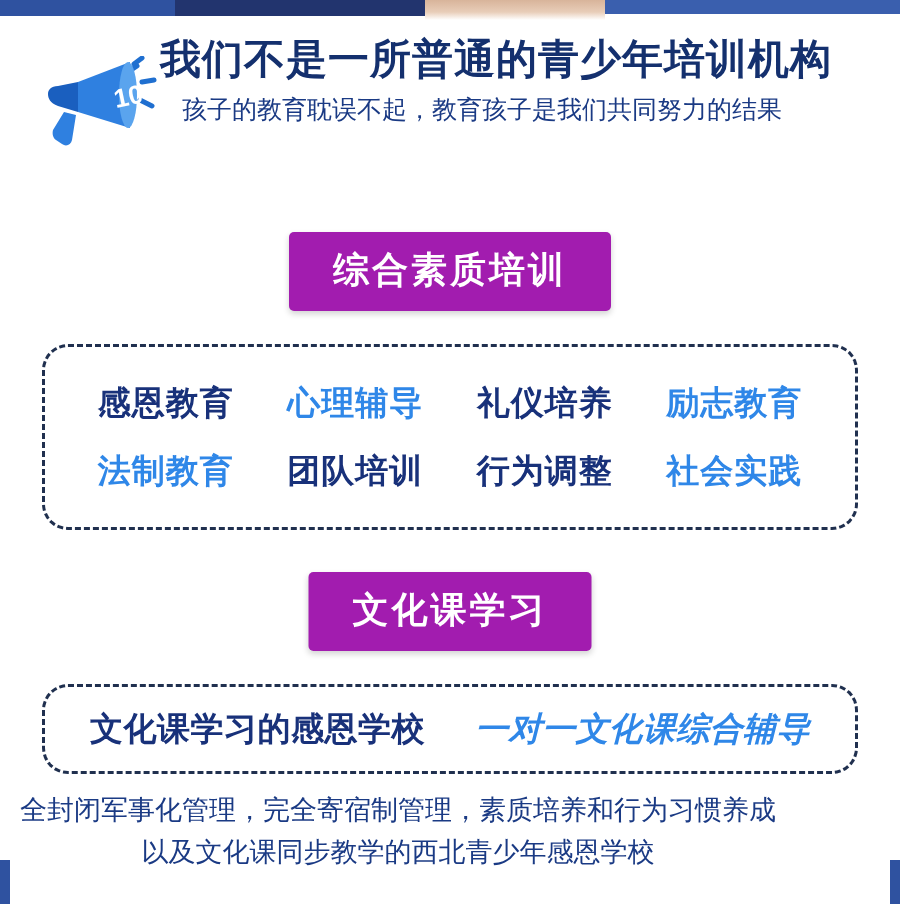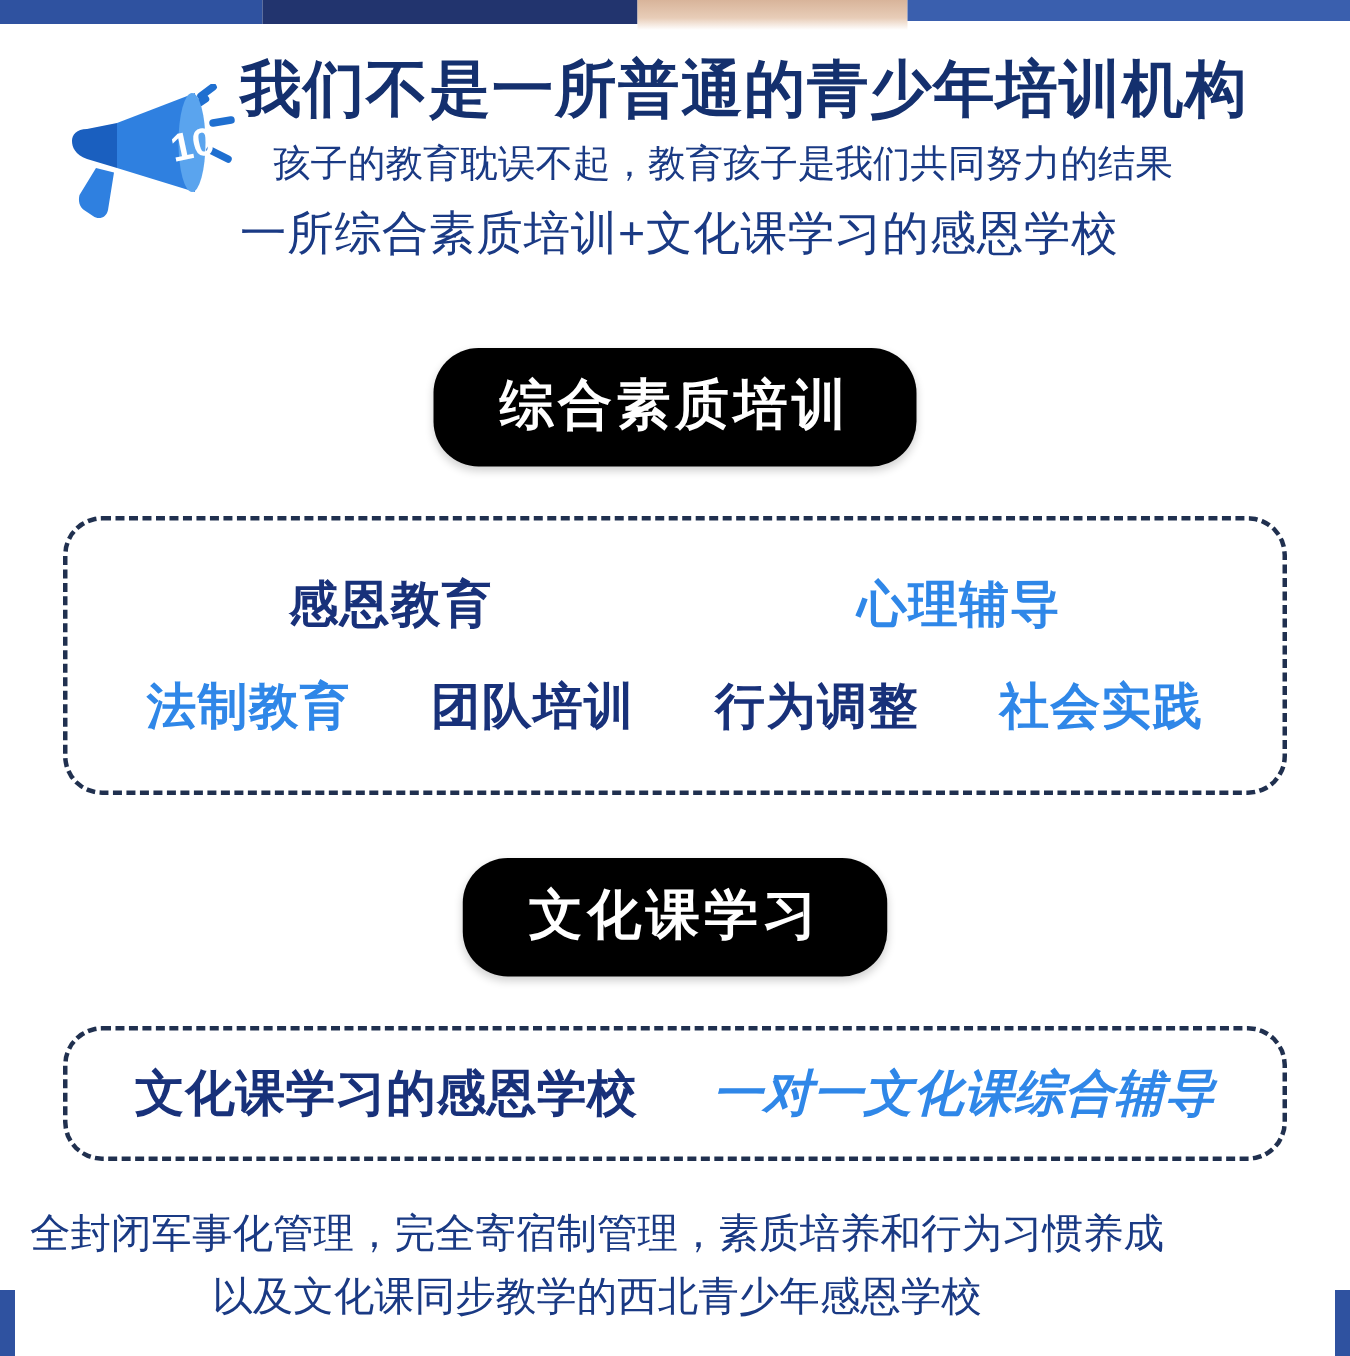--- a/index.html
+++ b/index.html
@@ -121,22 +121,22 @@
     line-height: 1.3;
     white-space: nowrap;
     letter-spacing: 0.5px;
   }
 
   
   .pill {
     position: absolute;
     left: 50%;
     transform: translateX(-50%);
-    background: #000000;
-    border-radius: 30px;
+    background: #a21caf;
+    border-radius: 5px;
     color: #ffffff;
     font-size: 36px;
     font-weight: bold;
     letter-spacing: 3px;
     padding: 14px 44px 16px 44px;
     box-shadow: 0 3px 6px rgba(0,0,0,0.18);
     white-space: nowrap;
   }
   #pill-quality { top: 232px; }
   #pill-culture { top: 572px; }
@@ -194,21 +194,20 @@
   
   .footer {
     position: absolute;
     top: 790px;
     left: 0;
     width: 796px;
     text-align: center;
     color: #1a3a84;
     font-size: 27px;
     line-height: 1.55;
-    margin-top: 12px;
   }
   .footer div { white-space: nowrap; }
 </style>
 </head>
 <body>
 
 <div class="top-strip">
   <div class="band-left"></div>
   <div class="band-mid"></div>
   <div class="band-photo"></div>
@@ -227,30 +226,31 @@
       <path d="M88 6 L88 72 L36 56 L36 26 Z" fill="#2f80e0"></path>
       <path d="M36 26 L36 56 L16 50 C8 47 6 42 6 38 C6 34 9 30 16 30 Z" fill="#1a5fbf"></path>
       <path d="M22 56 L34 59 L30 84 C29 89 24 91 20 88 L14 84 C11 82 10 78 11 74 Z" fill="#2f80e0"></path>
       <ellipse cx="86" cy="39" rx="9" ry="33" fill="#5aa4ee"></ellipse>
       <text x="74" y="52" font-family="Liberation Sans, sans-serif" font-size="26" font-weight="bold" fill="#ffffff" transform="rotate(-12 74 52)">10</text>
     </svg>
   </div>
   <div class="header-text">
     <div class="headline">我们不是一所普通的青少年培训机构</div>
     <div class="subline1">孩子的教育耽误不起，教育孩子是我们共同努力的结果</div>
-    <div class="subline2">一所综合素质培训+文化课学习的感恩学校</div>
   </div>
 </div>
 
 <div class="pill" id="pill-quality">综合素质培训</div>
 
 <div class="dashed-box" id="box-quality">
   <div class="tag-row">
     <span class="tag dark">感恩教育</span>
     <span class="tag light">心理辅导</span>
+    <span class="tag dark">礼仪培养</span>
+    <span class="tag light">励志教育</span>
   </div>
   <div class="tag-row">
     <span class="tag light">法制教育</span>
     <span class="tag dark">团队培训</span>
     <span class="tag dark">行为调整</span>
     <span class="tag light">社会实践</span>
   </div>
 </div>
 
 <div class="pill" id="pill-culture">文化课学习</div>

